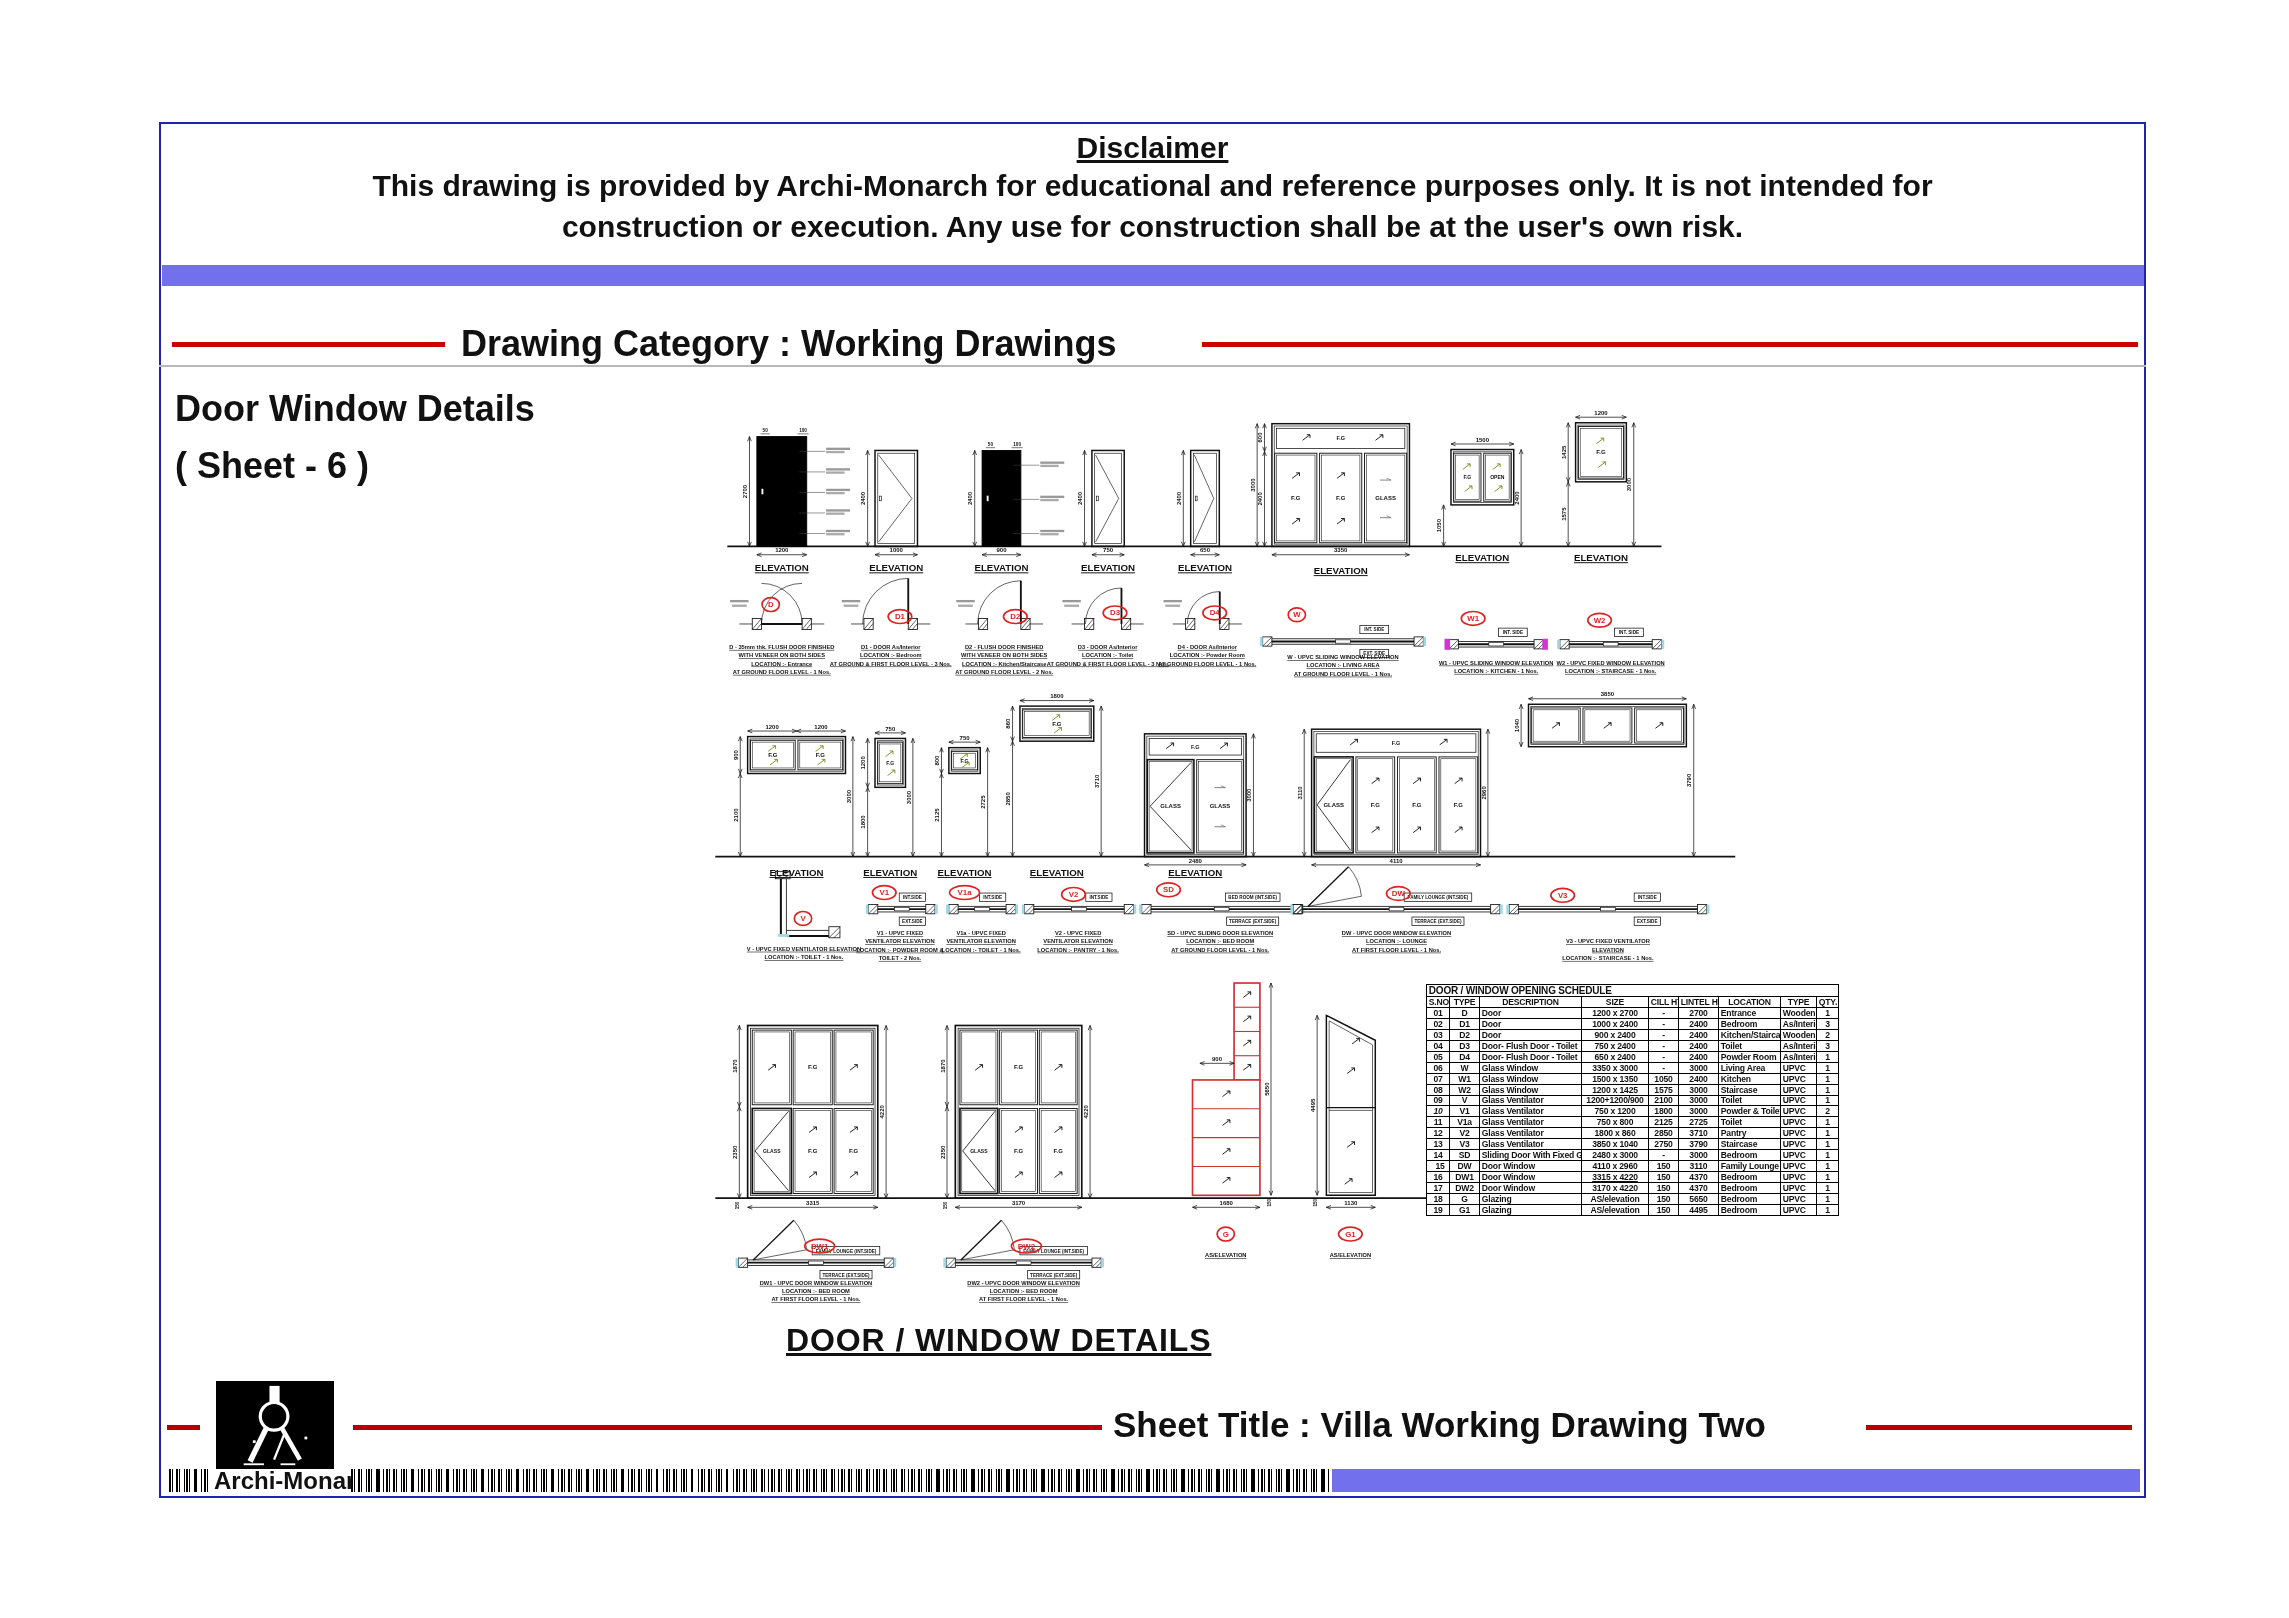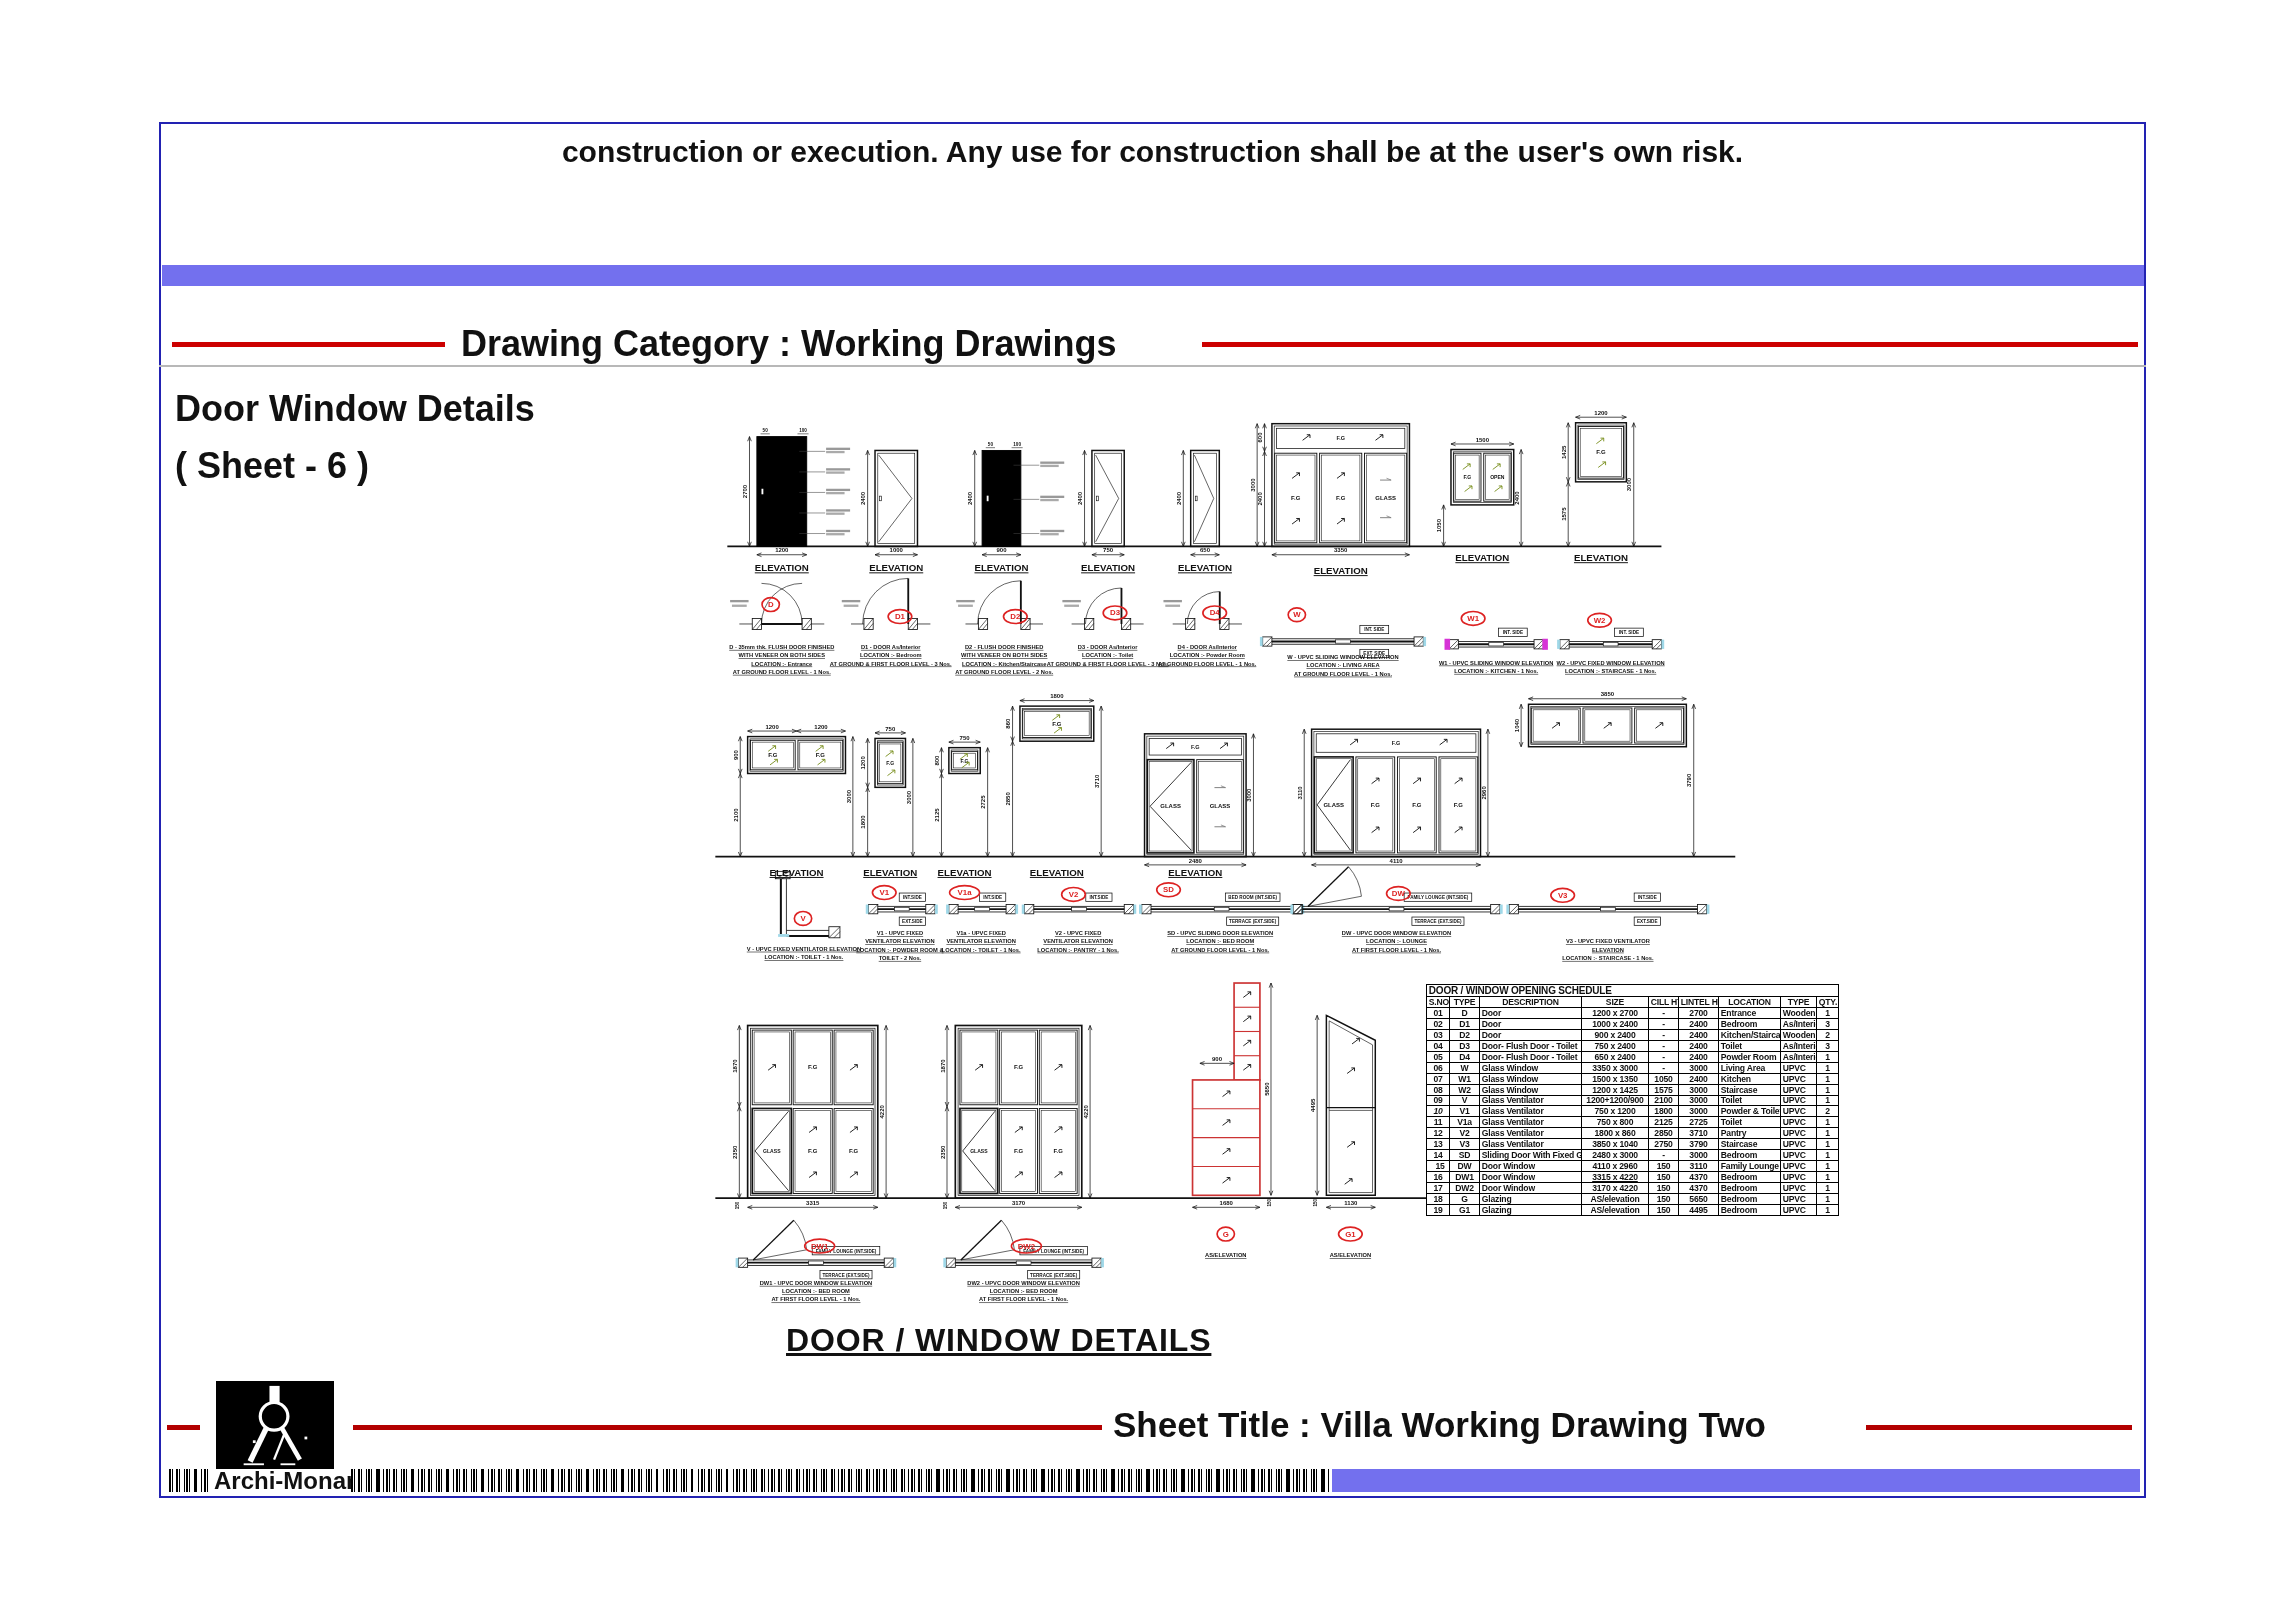--- a/index.html
+++ b/index.html
@@ -43,20 +43,22 @@
   .archi-label{left:214px;top:1469px;width:135px;height:23px;background:#fff;
      font-size:24px;font-weight:bold;line-height:23px;white-space:nowrap;}
   .purple-bar-bottom{left:1332px;top:1469px;width:808px;height:23px;background:#7370ee;}
 </style>
 </head>
 <body>
 
 <div class="abs sheet-border"></div>
 
 <div class="abs disclaimer">
+  <div class="d-title">Disclaimer</div>
+  <div class="d-line">This drawing is provided by Archi-Monarch for educational and reference purposes only. It is not intended for</div>
   <div class="d-line">construction or execution. Any use for construction shall be at the user's own risk.</div>
 </div>
 
 <div class="abs purple-bar-top"></div>
 
 <div class="abs cat-line cat-left"></div>
 <div class="abs category-text">Drawing Category : Working Drawings</div>
 <div class="abs cat-line cat-right"></div>
 <div class="abs gray-sep"></div>
 

